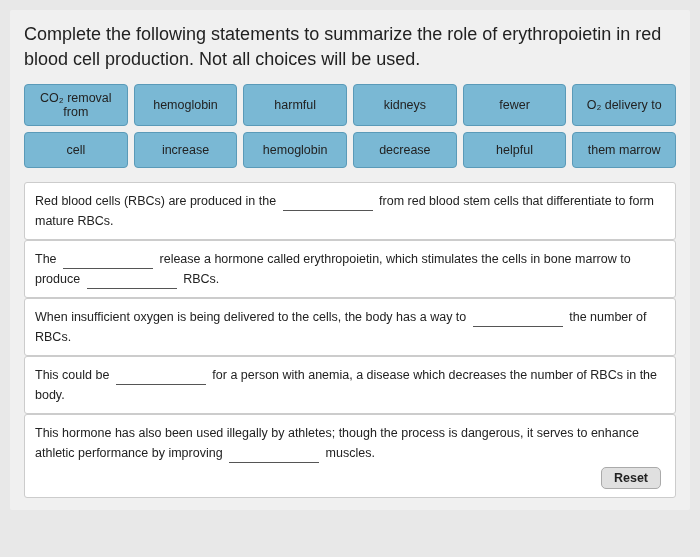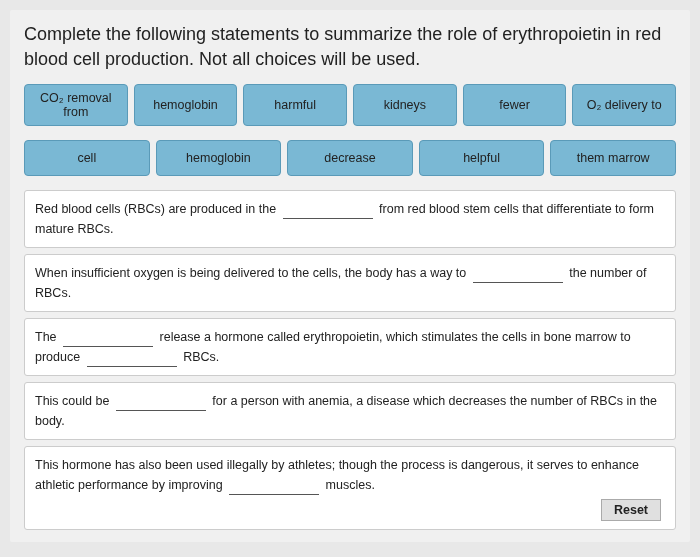--- a/index.html
+++ b/index.html
@@ -18,21 +18,21 @@
     }
     .instructions {
       font-size: 18px;
       color: #222;
       margin-bottom: 12px;
       line-height: 1.4;
     }
     .word-bank {
       display: flex;
       flex-direction: column;
-      gap: 14px;
+      gap: 6px;
       margin-bottom: 14px;
     }
     .word-row {
       display: flex;
       gap: 6px;
     }
     .word-tile {
       background: #7ab8d4;
       border: 1.5px solid #5a9ab8;
       border-radius: 4px;
@@ -43,21 +43,20 @@
       cursor: pointer;
       flex: 1;
       min-height: 36px;
       display: flex;
       align-items: center;
       justify-content: center;
     }
     .statements-area {
       display: flex;
       flex-direction: column;
-      gap: 6px;
     }
     .statement-box {
       background: #ffffff;
       border: 1px solid #ccc;
       border-radius: 3px;
       padding: 8px 10px;
       font-size: 12.5px;
       color: #222;
       line-height: 1.6;
     }
@@ -71,21 +70,21 @@
     }
     .reset-row {
       display: flex;
       justify-content: flex-end;
       margin-top: 4px;
       padding-right: 4px;
     }
     .reset-btn {
       background: #e0e0e0;
       border: 1px solid #aaa;
-      border-radius: 0;
+      border-radius: 5px;
       padding: 3px 12px;
       font-size: 12.5px;
       font-weight: bold;
       cursor: pointer;
       color: #222;
     }
   </style>
 </head>
 <body>
 
@@ -96,48 +95,49 @@
     <div class="word-row">
       <div class="word-tile">CO₂ removal from</div>
       <div class="word-tile">hemoglobin</div>
       <div class="word-tile">harmful</div>
       <div class="word-tile">kidneys</div>
       <div class="word-tile">fewer</div>
       <div class="word-tile">O₂ delivery to</div>
     </div>
     <div class="word-row">
       <div class="word-tile">cell</div>
+      <div class="word-tile">increase</div>
       <div class="word-tile">hemoglobin</div>
       <div class="word-tile">decrease</div>
       <div class="word-tile">helpful</div>
       <div class="word-tile">them marrow</div>
     </div>
   </div>
 
   <div class="statements-area">
 
     <div class="statement-box">
       <span>Red blood cells (RBCs) are produced in the</span>
       <span class="blank"></span>
       <span>from red blood stem cells that differentiate to form mature RBCs.</span>
     </div>
 
 
     <div class="statement-box">
-      <span>When insufficient oxygen is being delivered to the cells, the body has a way to</span>
-      <span class="blank"></span>
-      <span>the number of RBCs.</span>
-    </div>
-
-    <div class="statement-box">
       <span>The</span>
       <span class="blank"></span>
       <span>release a hormone called erythropoietin, which stimulates the cells in bone marrow to produce</span>
       <span class="blank"></span>
       <span>RBCs.</span>
+    </div>
+
+    <div class="statement-box">
+      <span>When insufficient oxygen is being delivered to the cells, the body has a way to</span>
+      <span class="blank"></span>
+      <span>the number of RBCs.</span>
     </div>
 
     <div class="statement-box">
       <span>This could be</span>
       <span class="blank"></span>
       <span>for a person with anemia, a disease which decreases the number of RBCs in the body.</span>
     </div>
 
     <div class="statement-box">
       <span>This hormone has also been used illegally by athletes; though the process is dangerous, it serves to enhance athletic performance by improving</span>

